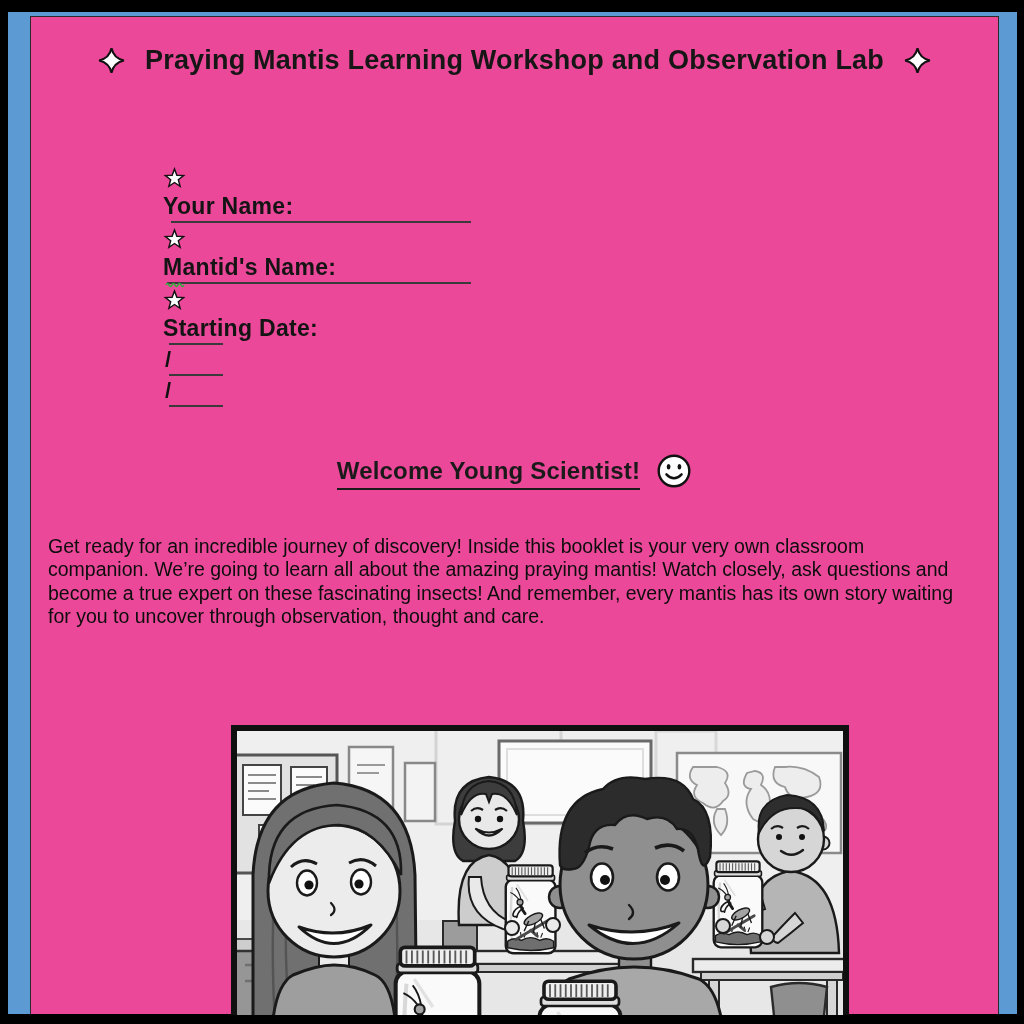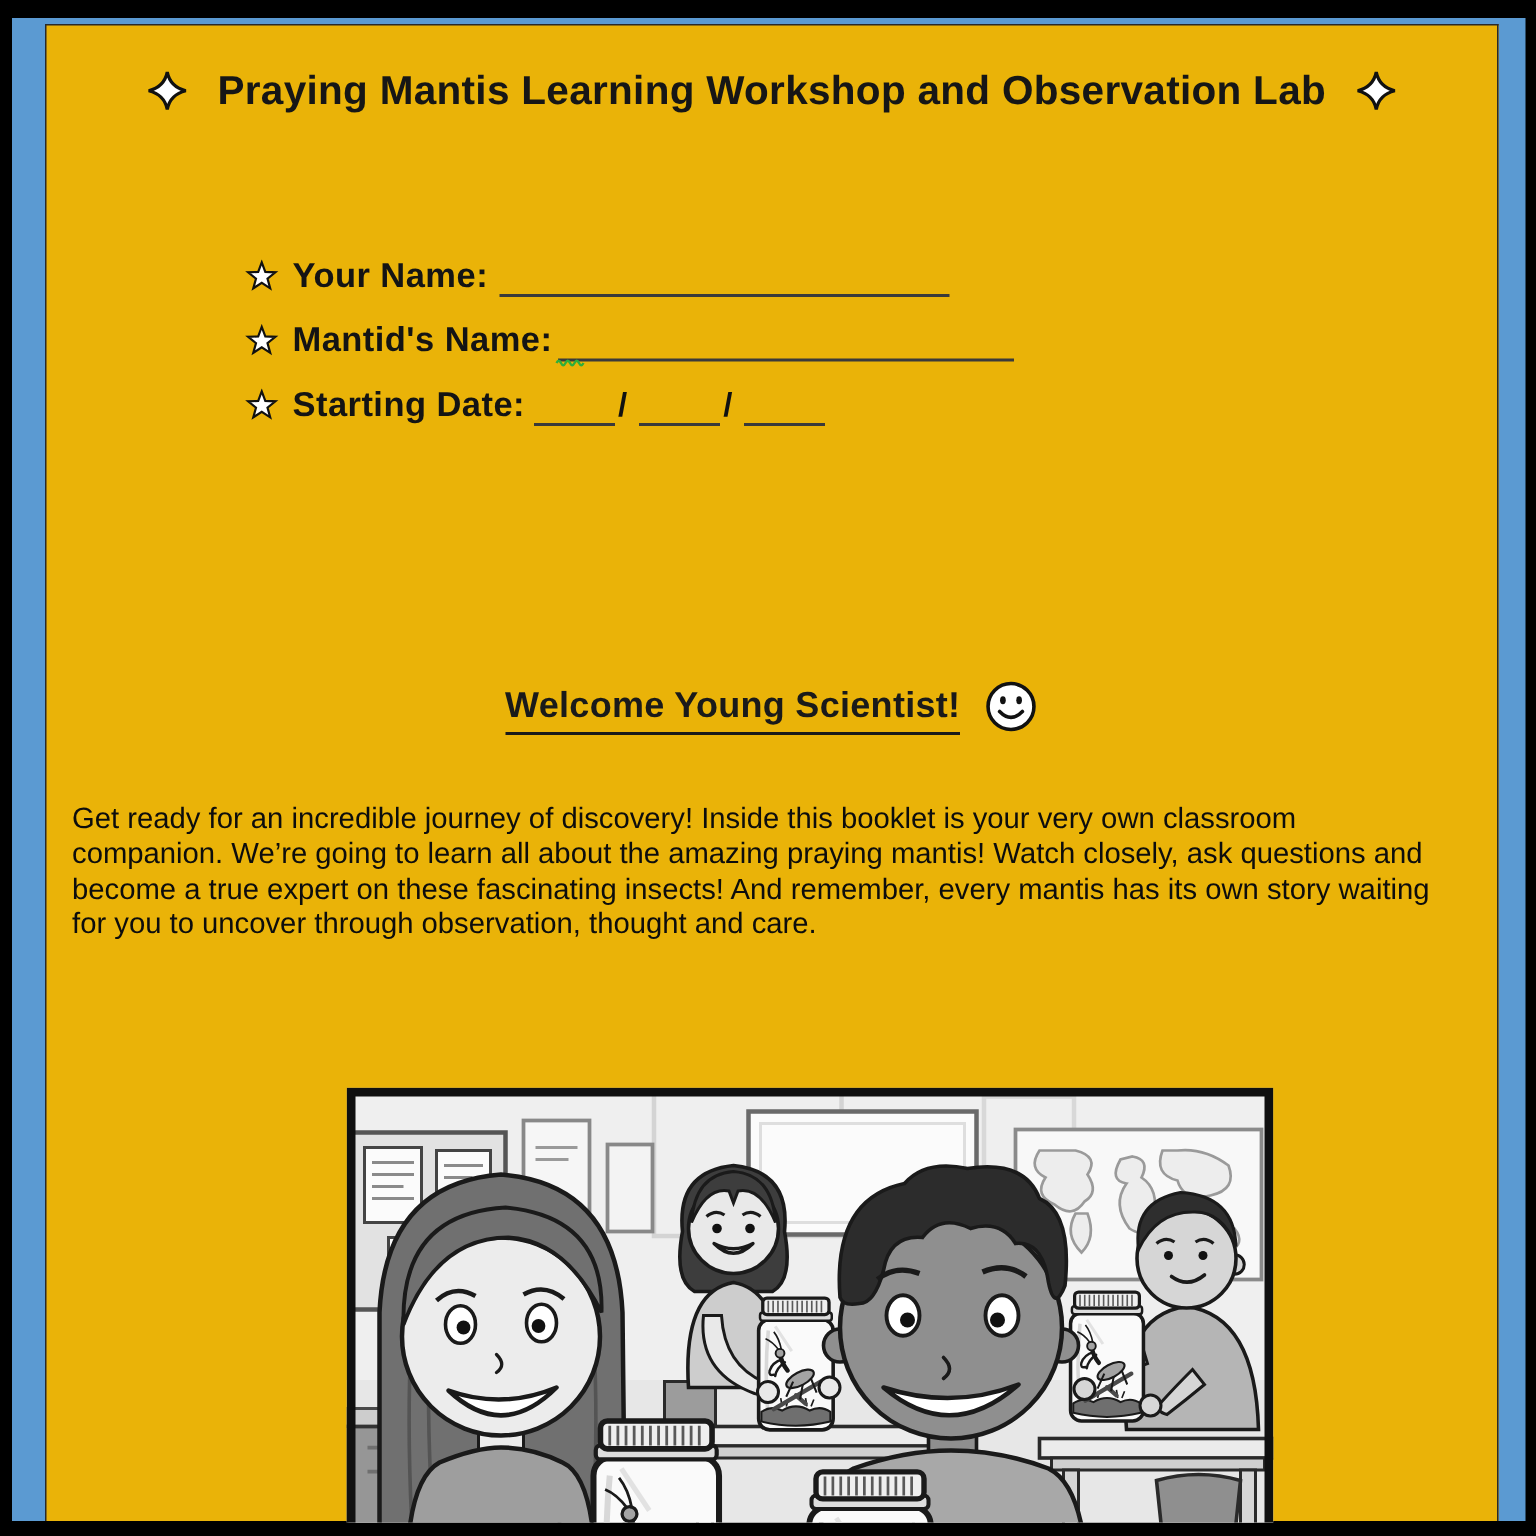--- a/index.html
+++ b/index.html
@@ -1,31 +1,31 @@
 <!DOCTYPE html>
 <html><head>
 <meta charset="utf-8">
 <style>
   html,body{margin:0;padding:0;width:1024px;height:1024px;overflow:hidden;background:#000;}
   *{box-sizing:border-box;}
   body{font-family:"Liberation Sans",sans-serif;color:#111;position:relative;}
 
   .blue-frame{position:absolute;top:12px;left:8px;right:7px;bottom:10px;background:#5b9ad2;}
-  .page{position:absolute;top:16px;left:30px;width:969px;height:998px;background:#eab308;
+  .page{position:absolute;top:16px;left:30px;width:969px;height:998px;background:#ec4899;
         border:1px solid #2a2a2a;border-bottom:none;}
 
   
   .title-row{position:absolute;top:28px;left:0;right:0;display:flex;justify-content:center;
              align-items:center;gap:20px;}
   .title-text{font-size:27px;font-weight:700;letter-spacing:.2px;color:#161616;}
   .sparkle{width:27px;height:27px;flex:0 0 auto;}
 
   
   .form-block{position:absolute;top:150px;left:132px;}
-  .form-row{display:flex;align-items:flex-end;margin-bottom:12px;height:31px;white-space:nowrap;}
+  .form-row{display:flex;align-items:flex-start;margin-bottom:30px;height:31px;white-space:nowrap;flex-direction:column;}
   .star-bullet{width:23px;height:23px;margin-right:9px;margin-bottom:2px;flex:0 0 auto;}
   .form-label{font-size:23px;font-weight:700;letter-spacing:.3px;color:#141414;line-height:29px;}
   .blank{display:inline-block;border-bottom:2px solid #3a3a3a;height:27px;margin-left:8px;position:relative;}
   .blank.w-name{width:300px;}
   .blank.w-mantid{width:304px;margin-left:4px;}
   .blank.w-class{width:124px;}
   .blank.w-date{width:54px;margin-left:6px;}
   .date-sep{font-size:22px;font-weight:700;margin:0 2px;line-height:29px;}
   .squiggle{position:absolute;left:-2px;bottom:-6px;}
 

